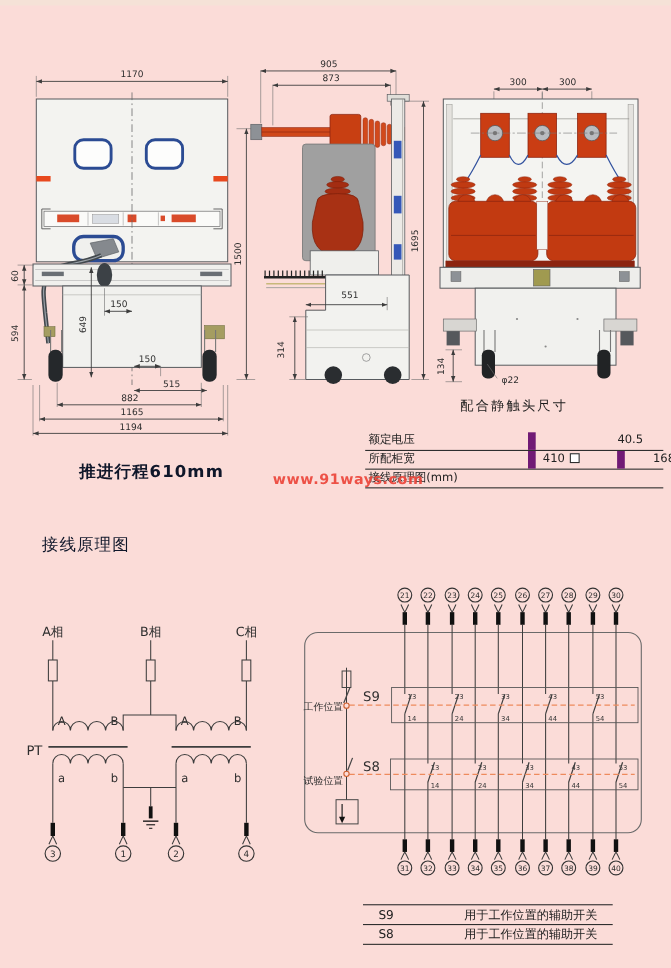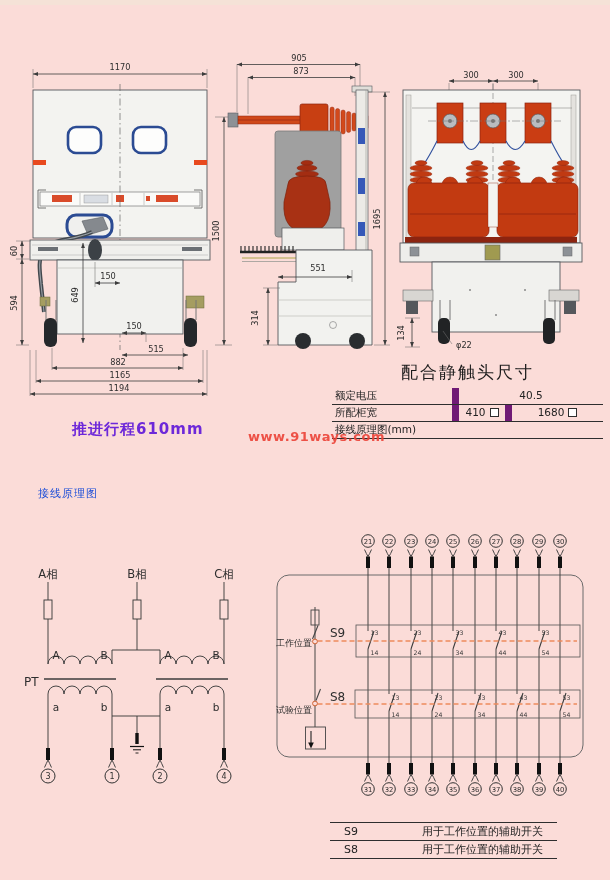--- a/index.html
+++ b/index.html
@@ -14,26 +14,26 @@
   .swt{font-size:12px;}
   .post{font-size:9px;}
   .numt{font-size:6.8px;}
   .ctl{font-size:6.2px;fill:#3a3a3a;}
   .tnum{font-size:8px;}
   .dim{stroke:#3c3c3c;stroke-width:0.8;fill:none;}
   .ext{stroke:#6f6f6f;stroke-width:0.55;fill:none;}
   .wire{stroke:#3d3d3d;stroke-width:0.95;fill:none;}
   .blade{stroke:#3d3d3d;stroke-width:1.1;fill:none;}
   
-  .caption{position:absolute;left:72px;top:420px;font-size:15px;font-weight:bold;color:#6d28d9;letter-spacing:1px;}
-  .heading{position:absolute;left:38px;top:486px;font-size:11px;color:#1d4ed8;letter-spacing:1px;}
+  .caption{position:absolute;left:72px;top:420px;font-size:15px;font-weight:bold;color:#0f172a;letter-spacing:1px;}
+  .heading{position:absolute;left:38px;top:486px;font-size:15px;color:#0f172a;letter-spacing:1px;}
   .watermark{position:absolute;left:248px;top:429px;font-size:13px;font-weight:700;color:rgba(235,68,58,0.92);letter-spacing:0.5px;z-index:5;}
   .ctable{position:absolute;left:332px;top:361px;width:271px;color:#222;}
-  .ctable .ctitle{text-align:center;font-size:17px;letter-spacing:2px;margin-bottom:4px;color:#1c1c1c;}
-  .crow{display:grid;grid-template-columns:120px 53px 98px;border-bottom:1px solid #2e2e2e;font-size:10.5px;line-height:15px;height:16px;}
+  .ctable .ctitle{text-align:center;font-size:12px;letter-spacing:2px;margin-bottom:15px;color:#1c1c1c;}
+  .crow{display:grid;grid-template-columns:120px 53px 98px;border-bottom:1px solid #2e2e2e;font-size:10.5px;line-height:15px;height:16px;gap:28px;}
   .crow:first-of-type{border-top:1.2px solid #2e2e2e;}
   .crow .lab{padding-left:3px;white-space:nowrap;overflow:hidden;}
   .crow .val{border-left:7px solid #701a75;text-align:center;}
   .crow .val.span2{grid-column:2/4;}
   .cbx{display:inline-block;width:7px;height:7px;border:1px solid #2e2e2e;margin-left:4px;vertical-align:-1px;background:#fff;}
   .legend{position:absolute;left:330px;top:822px;width:227px;color:#222;border-top:1.3px solid #2e2e2e;}
   .lrow{display:flex;height:17px;line-height:17px;font-size:11px;border-bottom:1px solid #2e2e2e;}
   .lrow .k{width:78px;padding-left:14px;}
 </style>
 </head>

